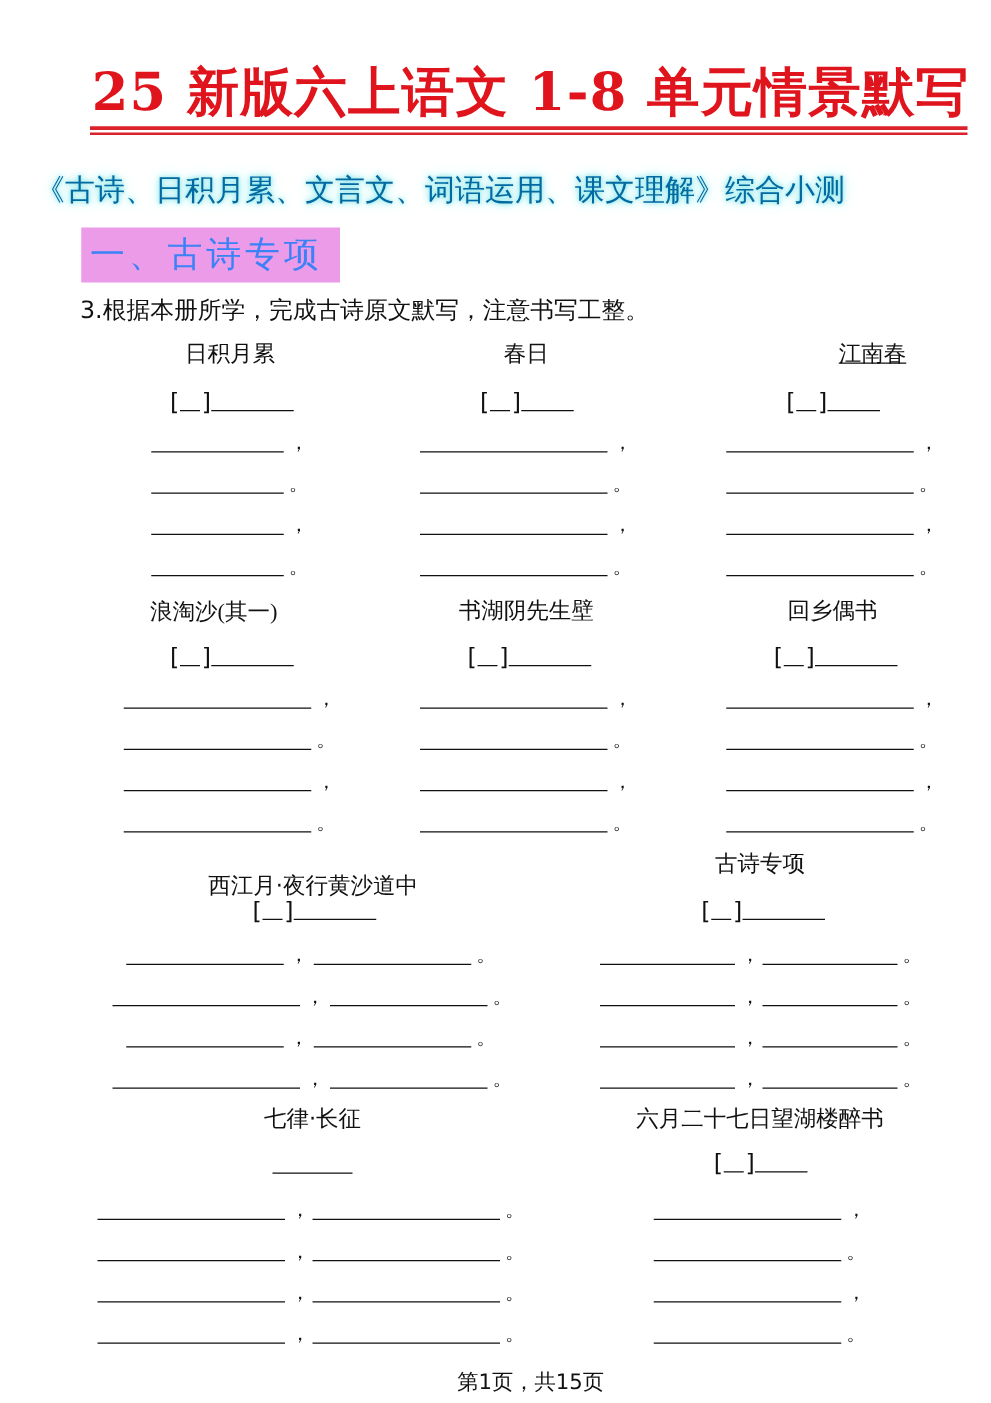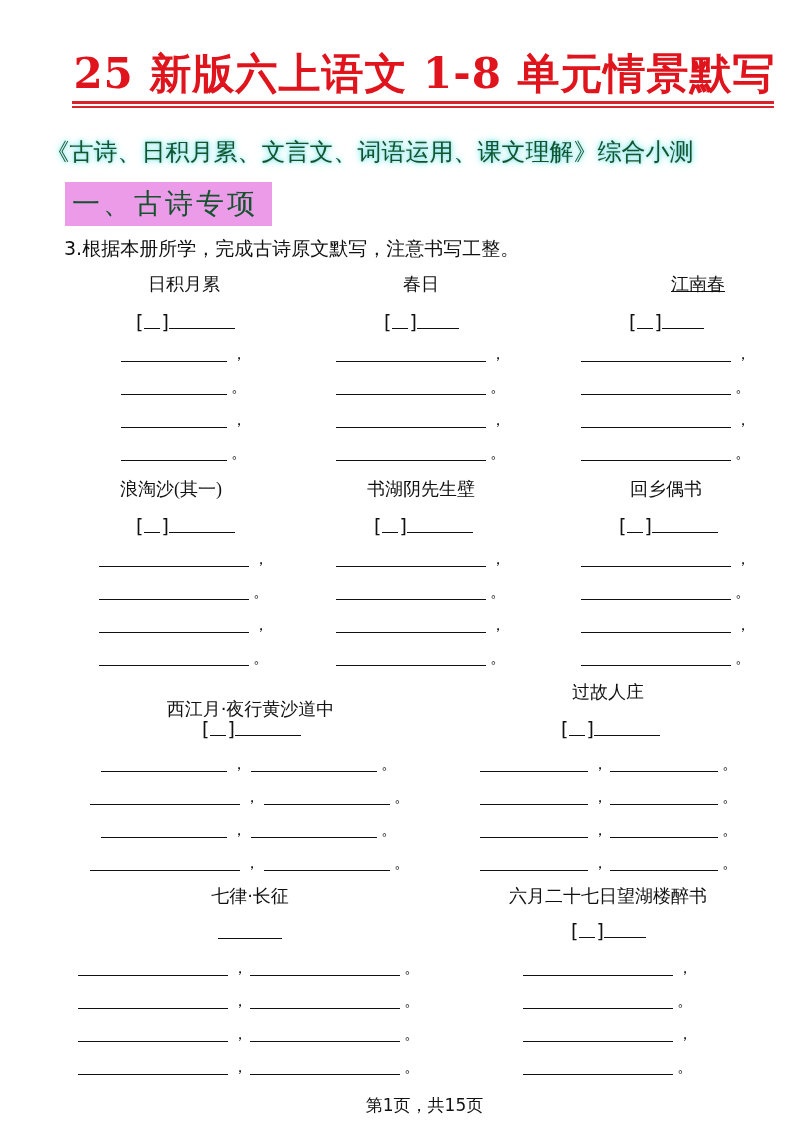--- a/index.html
+++ b/index.html
@@ -3,26 +3,26 @@
 <meta charset="utf-8">
 <style>
   html, body { margin: 0; padding: 0; background: #ffffff; }
   body { width: 793px; height: 1122px; position: relative; overflow: hidden;
          font-family: "DejaVu Sans", "Liberation Sans", sans-serif; color: #111; }
   .abs { position: absolute; margin-left: 28px; }
   .title { left: 0; width: 793px; top: 48px; text-align: center; font-size: 42px; font-weight: bold;
            color: #e0141c; letter-spacing: 1px; font-family: "DejaVu Serif", "Liberation Serif", serif; line-height: 52px; }
   .title-rule1 { left: 44px; width: 702px; top: 101px; height: 3px; background: #d9222a; }
   .title-rule2 { left: 44px; width: 702px; top: 106px; height: 2px; background: #d9222a; }
-  .subtitle { left: 0; width: 683px; top: 134px; text-align: center; font-size: 24px; color: #14532d;
+  .subtitle { left: 0; width: 683px; top: 134px; text-align: left; font-size: 24px; color: #0369a1;
               font-family: "DejaVu Serif", "Liberation Serif", serif;
               text-shadow: 0 0 6px #8ee8ec, 0 0 10px #a8f0f2, 0 0 3px #7fdfe4; line-height: 36px; }
   .section-box { left: 37px; top: 182px; width: 207px; height: 44px; background: #ec9be8; }
   .section-title { left: 44px; top: 184px; font-size: 28px; line-height: 40px; letter-spacing: 3px;
-                   font-family: "DejaVu Serif", "Liberation Serif", serif; color: #14532d; }
+                   font-family: "DejaVu Serif", "Liberation Serif", serif; color: #3b82f6; }
   .instruction { left: 36px; top: 234px; font-size: 19px; line-height: 28px; color: #111; }
   .poem-title { text-align: center; font-size: 18px; line-height: 24px; color: #111; white-space: nowrap; }
   .author-row { display: flex; align-items: flex-end; height: 22px; }
   .bracket { font-size: 19px; line-height: 20px; display: inline-flex; align-items: flex-end; }
   .bracket .gap { display: inline-block; width: 16px; border-bottom: 1px solid #111; margin: 0 1px 3px; height: 1px; }
   .blank { border-bottom: 1px solid #111; height: 1px; display: inline-block; }
   .line { display: flex; align-items: flex-end; height: 20px; }
   .punct { font-size: 16px; line-height: 16px; margin-left: 4px; width: 12px; }
   .footer { left: 0; width: 793px; top: 1094px; text-align: center; font-size: 17px; color: #111; }
 </style>
@@ -250,21 +250,21 @@
     </div>
   <div class="line" style="margin-top:13px">
       <span class="blank" style="width:150px"></span>
       <span class="punct">，</span>
       <span class="blank" style="width:126px; margin-left:8px"></span>
       <span class="punct">。</span>
     </div>
 </div>
 
 <div class="abs" style="left:500px; top:680px; width:160px;">
-  <div class="poem-title">过故人庄</div>
+  <div class="poem-title">古诗专项</div>
 </div>
 <div class="abs author-row" style="left:533px; top:717px;">
   <span class="bracket">
       <span>[</span>
       <span class="gap"></span>
       <span>]</span>
     </span>
   <span class="blank" style="width:66px; margin-bottom:3px;"></span>
 </div>
 <div class="abs" style="left:452px; top:752px; width:260px;">

